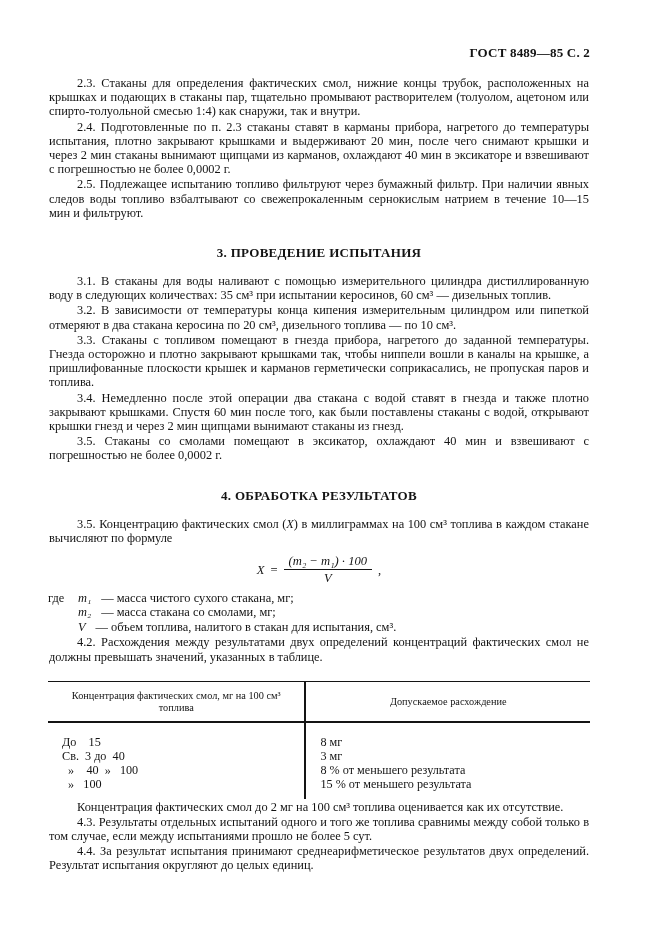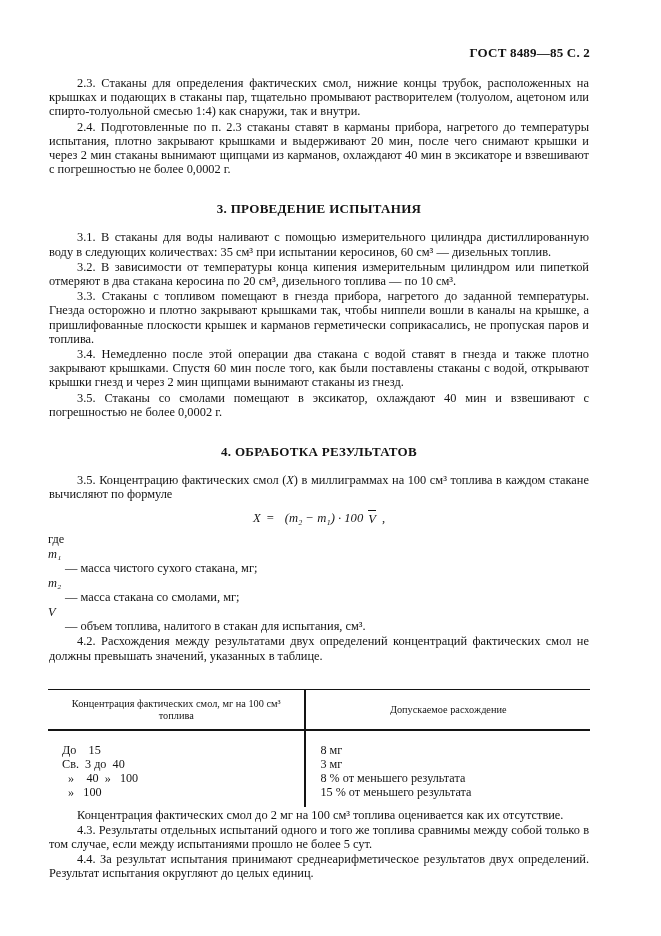--- a/index.html
+++ b/index.html
@@ -47,41 +47,40 @@
   .formula {
     display: flex;
     justify-content: center;
     align-items: center;
     gap: 6px;
     margin: 9px 0 6px 0;
     font-size: 12.6px;
     line-height: 14px;
   }
   .f-var { font-style: italic; }
-  .frac { display: inline-flex; flex-direction: row; text-align: center; align-items: center; }
+  .frac { display: inline-flex; flex-direction: column; text-align: center; }
   .frac .num { font-style: italic; padding: 0 5px 1px 5px; }
   .frac .den { font-style: italic; border-top: 1px solid #141414; padding-top: 1px; }
   
   .where-line {
     display: flex;
     margin: 0;
     font-size: 12.4px;
     line-height: 14.4px;
-    flex-direction: column;
   }
   .w-prefix { width: 30px; flex: none; }
   .w-var { font-style: italic; flex: none; }
-  .w-desc { margin-left: 17px; }
+  .w-desc { margin-left: 10px; }
   .mt2 { margin-top: 2px; }
   
   table.tbl {
     width: 100%;
     border-collapse: collapse;
     border-top: 1px solid #141414;
-    margin-top: 26px;
+    margin-top: 17px;
   }
   table.tbl th {
     font-weight: normal;
     font-size: 10.3px;
     line-height: 12px;
     text-align: center;
     padding: 8px 6px 7px 6px;
     border-bottom: 2.5px solid #141414;
   }
   table.tbl .c1 { width: 47.5%; border-right: 2px solid #141414; }
@@ -99,20 +98,21 @@
 </head>
 <body>
 
 <div class="page">
   <div class="content">
 
     <div class="gost-header">ГОСТ 8489—85 С. 2</div>
 
     <p class="para">2.3. Стаканы для определения фактических смол, нижние концы трубок, расположенных на крышках и подающих в стаканы пар, тщательно промывают растворителем (толуолом, ацетоном или спирто-толуольной смесью 1:4) как снаружи, так и внутри.</p>
     <p class="para">2.4. Подготовленные по п. 2.3 стаканы ставят в карманы прибора, нагретого до температуры испытания, плотно закрывают крышками и выдерживают 20 мин, после чего снимают крышки и через 2 мин стаканы вынимают щипцами из карманов, охлаждают 40 мин в эксикаторе и взвешивают с погрешностью не более 0,0002 г.</p>
+    <p class="para">2.5. Подлежащее испытанию топливо фильтруют через бумажный фильтр. При наличии явных следов воды топливо взбалтывают со свежепрокаленным сернокислым натрием в течение 10—15 мин и фильтруют.</p>
 
     <div class="section-title">3. ПРОВЕДЕНИЕ ИСПЫТАНИЯ</div>
 
     <p class="para">3.1. В стаканы для воды наливают с помощью измерительного цилиндра дистиллированную воду в следующих количествах: 35 см³ при испытании керосинов, 60 см³ — дизельных топлив.</p>
     <p class="para">3.2. В зависимости от температуры конца кипения измерительным цилиндром или пипеткой отмеряют в два стакана керосина по 20 см³, дизельного топлива — по 10 см³.</p>
     <p class="para">3.3. Стаканы с топливом помещают в гнезда прибора, нагретого до заданной температуры. Гнезда осторожно и плотно закрывают крышками так, чтобы ниппели вошли в каналы на крышке, а пришлифованные плоскости крышек и карманов герметически соприкасались, не пропуская паров и топлива.</p>
     <p class="para">3.4. Немедленно после этой операции два стакана с водой ставят в гнезда и также плотно закрывают крышками. Спустя 60 мин после того, как были поставлены стаканы с водой, открывают крышки гнезд и через 2 мин щипцами вынимают стаканы из гнезд.</p>
     <p class="para">3.5. Стаканы со смолами помещают в эксикатор, охлаждают 40 мин и взвешивают с погрешностью не более 0,0002 г.</p>
 
     <div class="section-title">4. ОБРАБОТКА РЕЗУЛЬТАТОВ</div>

